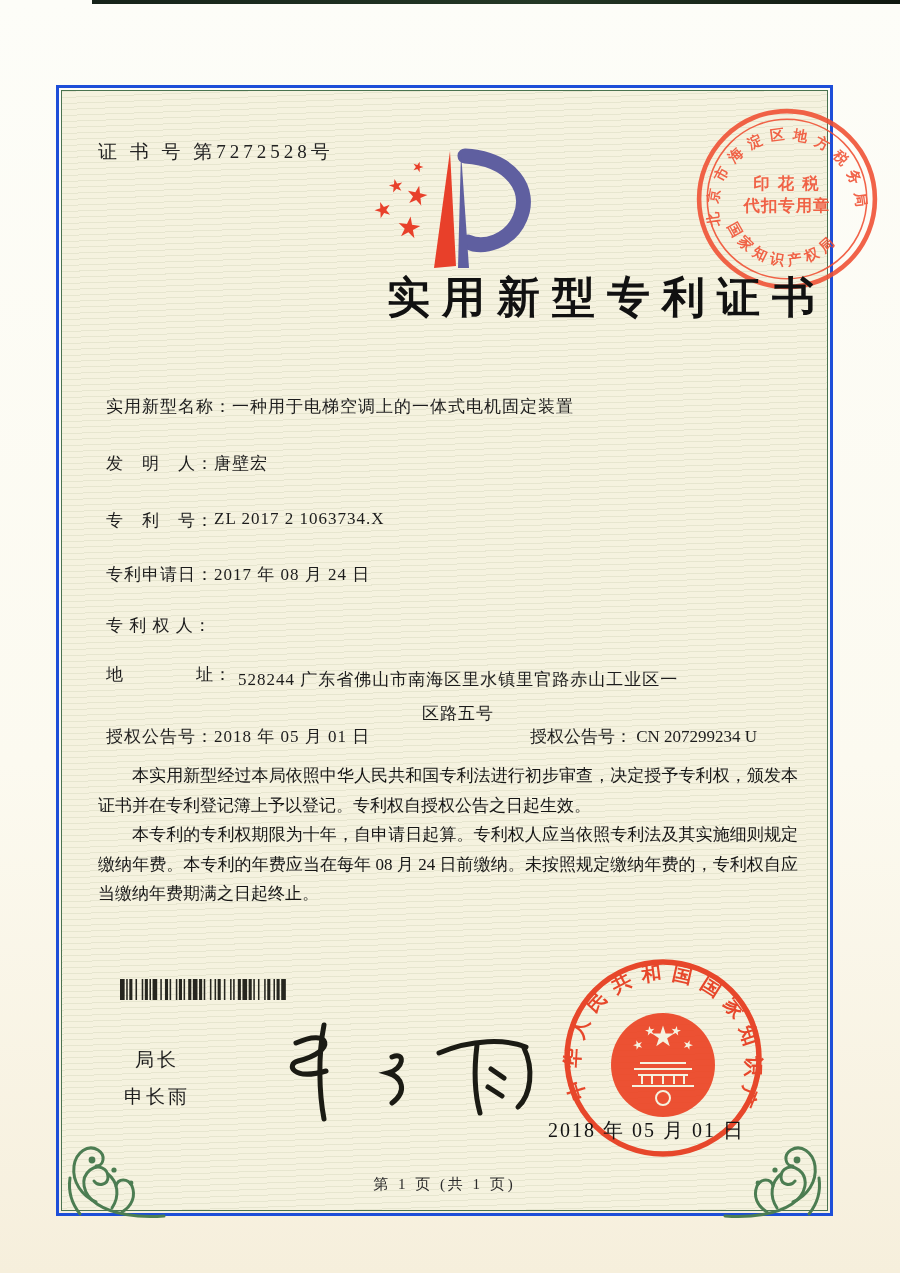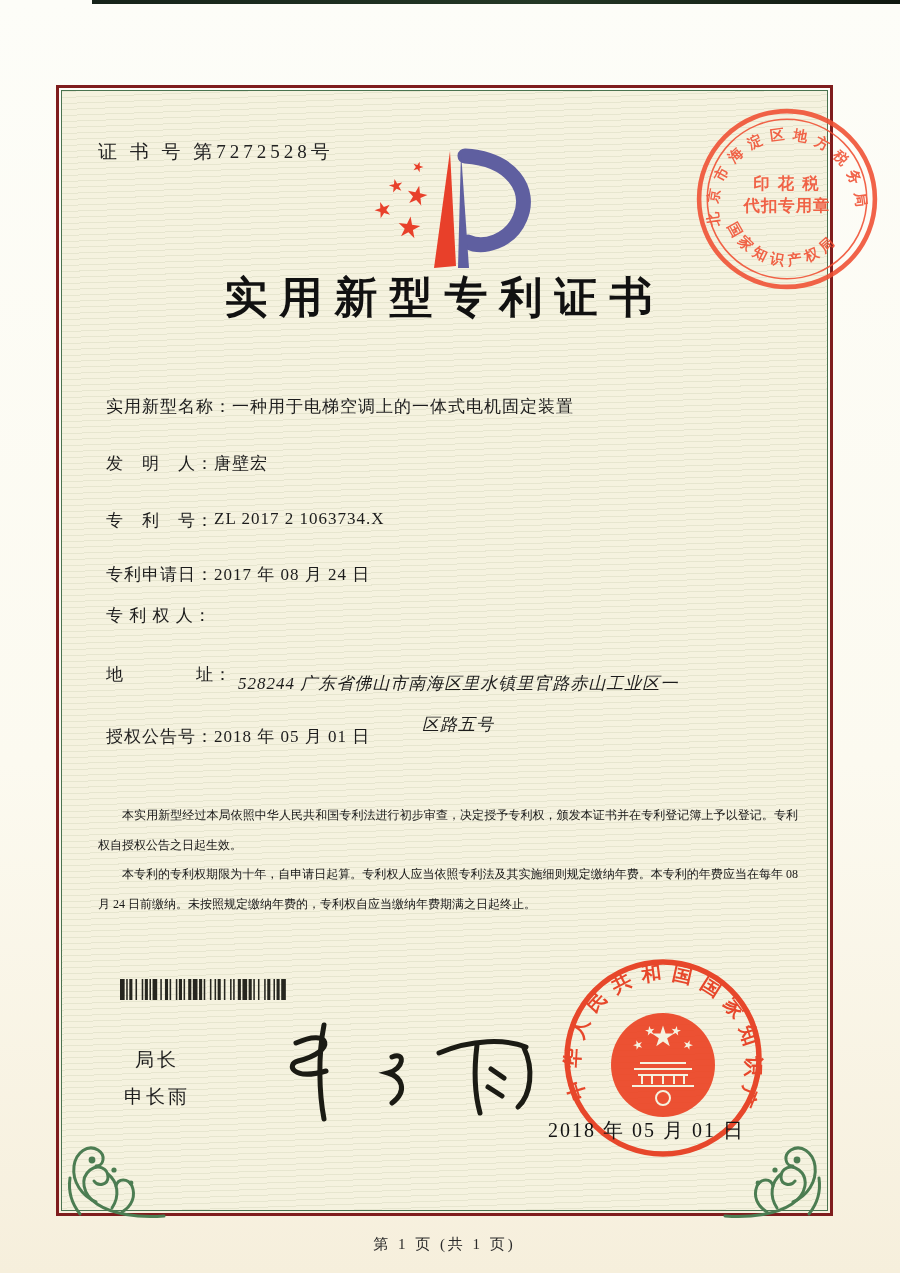--- a/index.html
+++ b/index.html
@@ -5,52 +5,52 @@
   html,body{margin:0;padding:0;}
   body{
     width:900px;height:1273px;position:relative;overflow:hidden;
     background:linear-gradient(180deg,#fdfdf8 0%,#fcfaf0 60%,#f6efdc 100%);
     font-family:"Liberation Serif","DejaVu Serif",serif;color:#1c1c1c;
   }
   .top-strip{position:absolute;top:0;left:92px;right:0;height:4px;
     background:linear-gradient(90deg,#16231a,#243826 55%,#101810);}
   
   .frame{position:absolute;left:56px;top:85px;width:771px;height:1125px;
-    border:3px solid #7f1d1d;}
+    border:3px solid #1d4ed8;}
   .frame-inner{position:absolute;inset:2px;border:1px solid #4a7350;
     background-color:#f5f2df;
     background-image:repeating-linear-gradient(178deg,rgba(158,168,128,.17) 0 1px,rgba(255,255,255,0) 1px 6px);
   }
   .corner{position:absolute;width:118px;height:118px;pointer-events:none;}
   .corner.bl{left:-10px;bottom:-12px;}
   .corner.br{right:-10px;bottom:-12px;transform:scaleX(-1);}
   
   .cert-no{position:absolute;left:36px;top:48px;font-size:19px;letter-spacing:4px;color:#222;}
   .logo{position:absolute;left:300px;top:55px;width:195px;height:128px;}
   .tax-stamp{position:absolute;left:633px;top:16px;width:184px;height:184px;opacity:.88;}
-  .title{position:absolute;left:0;top:178px;width:100%;text-align:center;
+  .title{position:absolute;left:0;top:178px;width:100%;text-align:right;
     font-size:43px;font-weight:bold;letter-spacing:12px;color:#111;}
   
   .fields{position:absolute;left:36px;top:304px;width:706px;font-size:17px;}
   .frow{position:absolute;left:0;display:flex;align-items:flex-start;white-space:nowrap;}
   .frow .lab{flex:none;letter-spacing:1px;margin-left:8px;}
   .frow .val{letter-spacing:1px;text-align:center;}
-  .frow.addr .val{white-space:normal;display:inline-block;width:452px;line-height:41px;font-style:italic;}
+  .frow.addr .val{white-space:normal;display:inline-block;width:452px;line-height:34px;}
   .grant-right{position:absolute;left:432px;top:0;white-space:nowrap;}
   
-  .paras{position:absolute;left:36px;top:670px;width:700px;font-size:12px;
-    line-height:29.5px;text-align:justify;color:#161616;margin-top:40px;}
+  .paras{position:absolute;left:36px;top:670px;width:700px;font-size:17px;
+    line-height:29.5px;text-align:justify;color:#161616;}
   .paras p{margin:0;text-indent:2em;}
   
   .barcode{position:absolute;left:58px;top:888px;width:232px;height:21px;}
   .officer{position:absolute;left:62px;top:950px;font-size:19px;line-height:37px;letter-spacing:3px;text-align:center;}
   .sig{position:absolute;left:172px;top:920px;width:330px;height:120px;}
   .seal{position:absolute;left:500px;top:866px;width:202px;height:202px;opacity:.93;}
   .seal-date{position:absolute;left:486px;top:1026px;font-size:20px;letter-spacing:2px;color:#141414;}
-  .footer{position:absolute;left:0;top:1144px;width:100%;text-align:center;
+  .footer{position:absolute;left:0;top:1084px;width:100%;text-align:center;
     font-size:15px;letter-spacing:3px;color:#2a2a2a;}
 </style>
 </head>
 <body>
 
 <svg width="0" height="0" style="position:absolute" aria-hidden="true">
   <defs>
     <path id="st" d="M0,-10 L2.25,-3.09 L9.51,-3.09 L3.63,1.18 L5.88,8.09 L0,3.82 L-5.88,8.09 L-3.63,1.18 L-9.51,-3.09 L-2.25,-3.09 Z"></path>
   </defs>
 </svg>
@@ -104,30 +104,34 @@
         <span class="val">唐壁宏</span>
       </div>
       <div class="frow" style="top:114px">
         <span class="lab">专　利　号：</span>
         <span class="val">ZL 2017 2 1063734.X</span>
       </div>
       <div class="frow" style="top:168px">
         <span class="lab">专利申请日：</span>
         <span class="val">2017 年 08 月 24 日</span>
       </div>
-      <div class="frow" style="top:209px">
+      <div class="frow" style="top:219px">
         <span class="lab">专 利 权 人：</span>
       </div>
       <div class="frow addr" style="top:268px">
         <span class="lab">地　　　　址：</span>
         <span class="val">528244 广东省佛山市南海区里水镇里官路赤山工业区一区路五号</span>
       </div>
       <div class="frow" style="top:330px">
         <span class="lab">授权公告号：</span>
         <span class="val">2018 年 05 月 01 日</span>
+        <span class="grant-right">
+          <span>授权公告号：</span>
+          <span>CN 207299234 U</span>
+        </span>
       </div>
     </div>
 
     <div class="paras">
       <p>本实用新型经过本局依照中华人民共和国专利法进行初步审查，决定授予专利权，颁发本证书并在专利登记簿上予以登记。专利权自授权公告之日起生效。</p>
       <p>本专利的专利权期限为十年，自申请日起算。专利权人应当依照专利法及其实施细则规定缴纳年费。本专利的年费应当在每年 08 月 24 日前缴纳。未按照规定缴纳年费的，专利权自应当缴纳年费期满之日起终止。</p>
     </div>
 
     <svg class="barcode" id="barcode" viewBox="0 0 232 21" preserveAspectRatio="none">
         <rect x="0" y="0" width="4.65" height="21" fill="#26261f"></rect>

